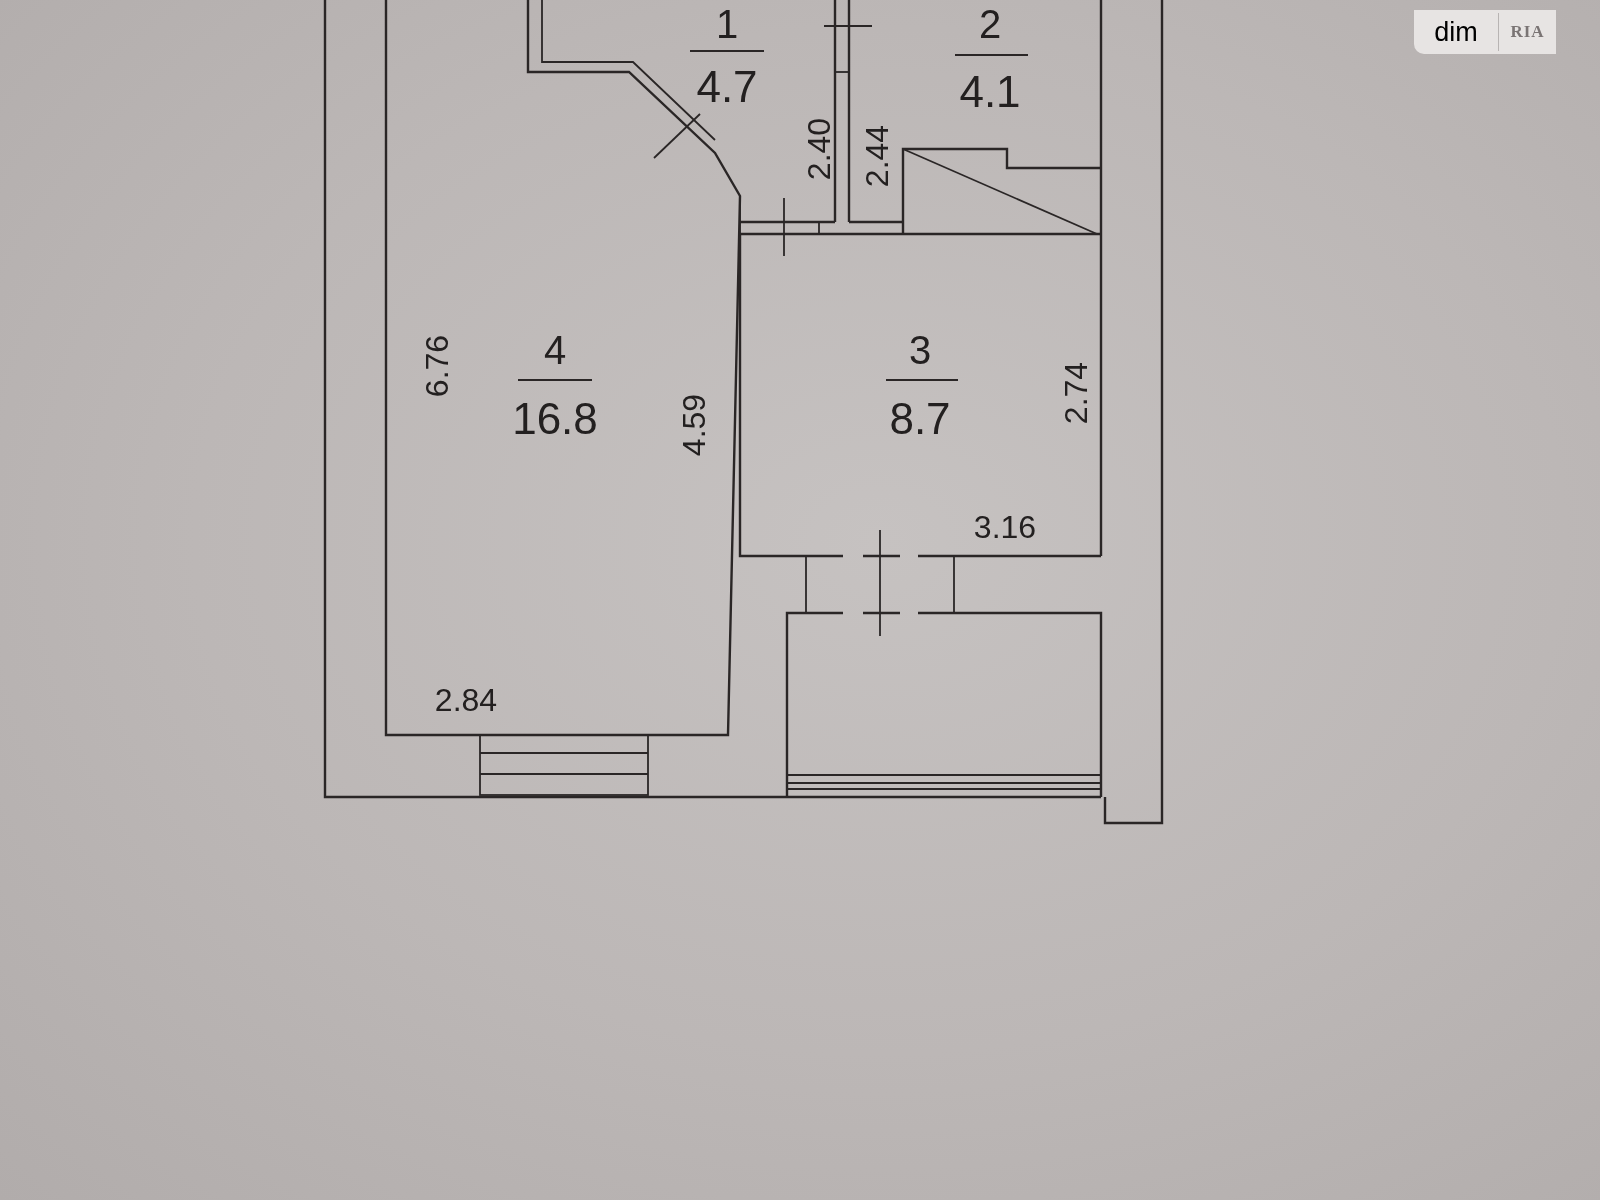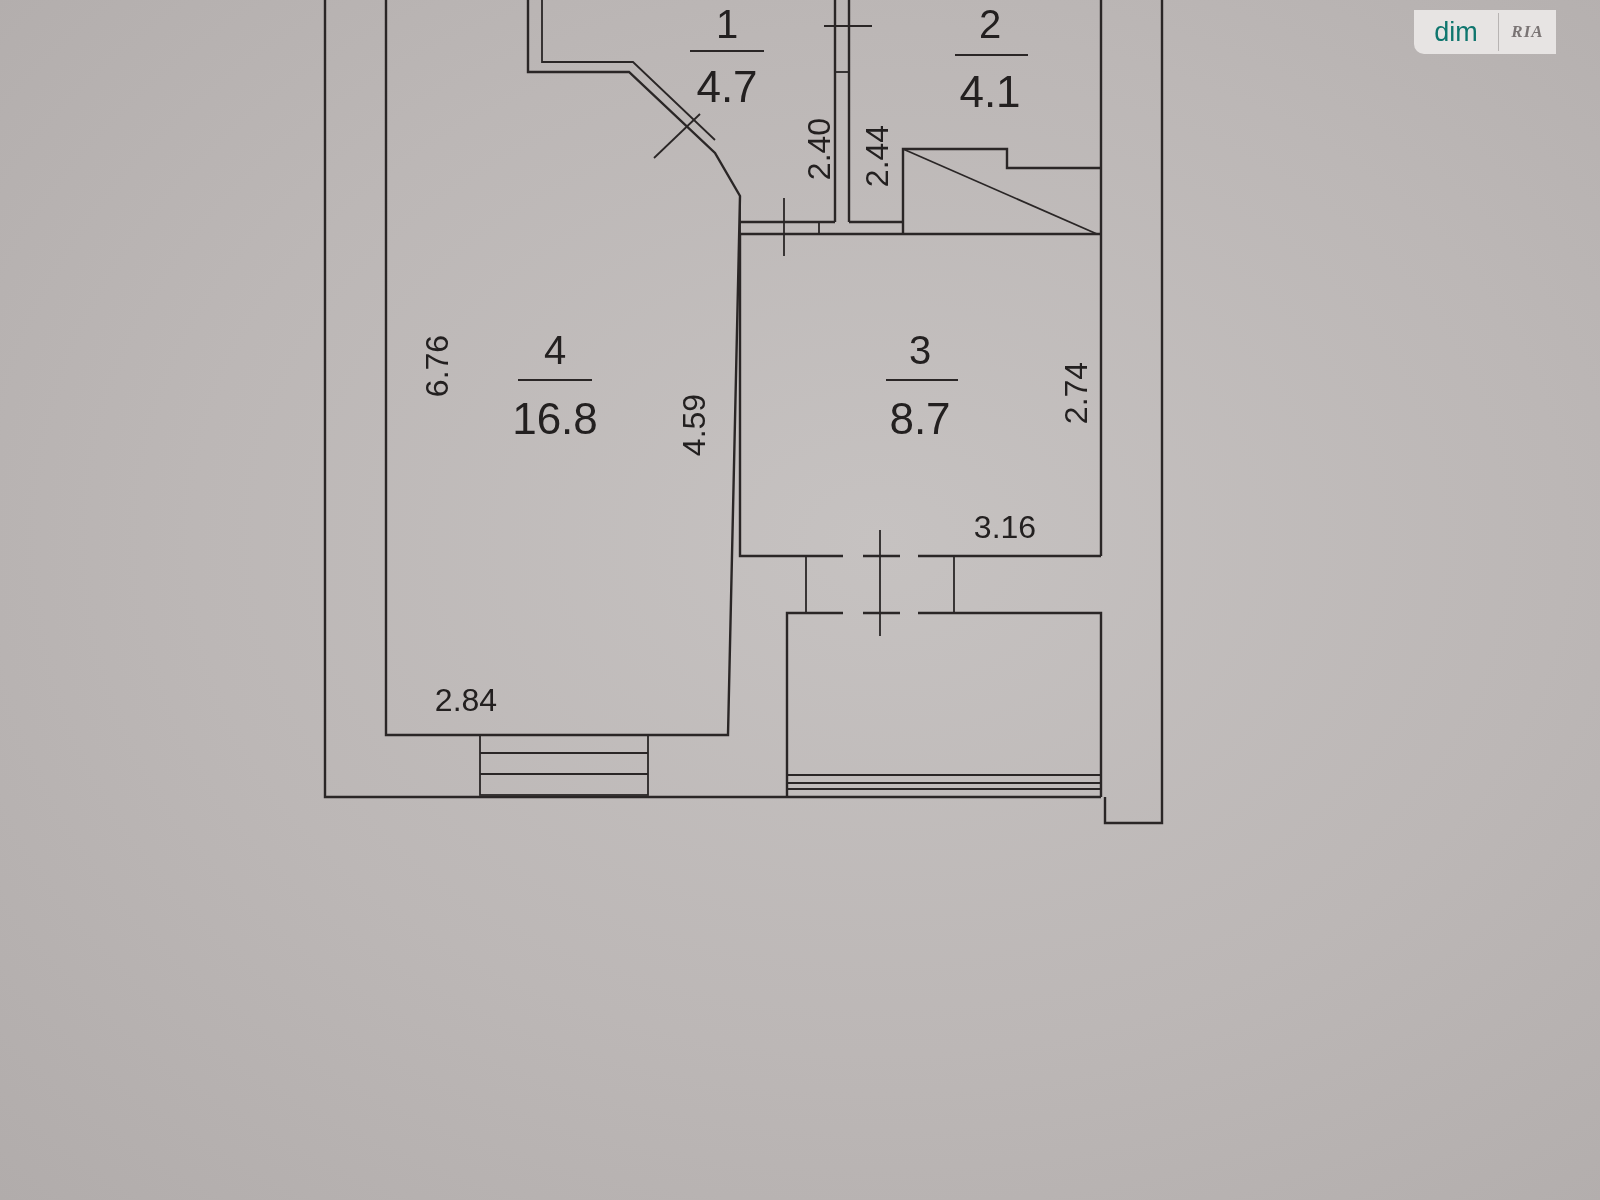--- a/index.html
+++ b/index.html
@@ -18,23 +18,23 @@
     .thin { fill: none; stroke: #2a2626; stroke-width: 1.8; }
     .t { fill: #232020; font-family: "Liberation Sans", sans-serif; }
     .num { font-size: 40px; }
     .area { font-size: 44px; }
     .dim { font-size: 32px; }
     .watermark {
       position: absolute; left: 1414px; top: 10px; width: 142px; height: 44px;
       background: #e7e4e3; border-radius: 0 0 0 10px;
       display: flex; align-items: center;
     }
-    .wm-dim { width: 84px; text-align: center; color: #0f766e; font-size: 27px; font-family: "Liberation Sans", sans-serif; }
+    .wm-dim { width: 84px; text-align: center; color: #000000; font-size: 27px; font-family: "Liberation Sans", sans-serif; }
     .wm-sep { width: 1px; height: 38px; background: #b8b4b3; }
-    .wm-ria { flex: 1; text-align: center; color: #7a7474; font-size: 17px; font-weight: bold; font-family: "Liberation Serif", serif; font-style: italic; letter-spacing: 1px; }
+    .wm-ria { flex: 1; text-align: center; color: #7a7474; font-size: 17px; font-weight: bold; font-family: "Liberation Serif", serif; letter-spacing: 1px; }
   </style>
 </head>
 <body>
 
 <div class="paper"></div>
 
 <svg class="plan" width="1600" height="1200" viewBox="0 0 1600 1200">
 
   <g>
     <polyline class="wall" points="325,0 325,797 1101,797"></polyline>

